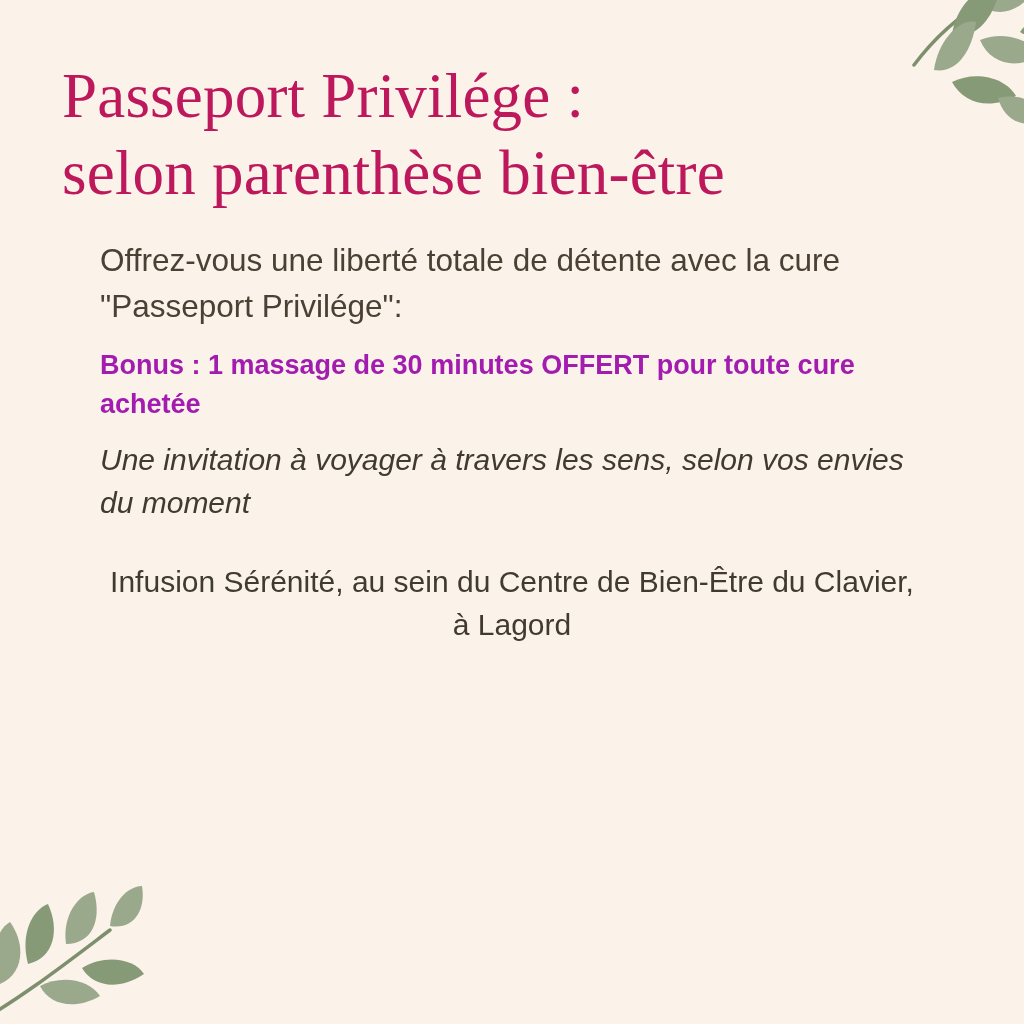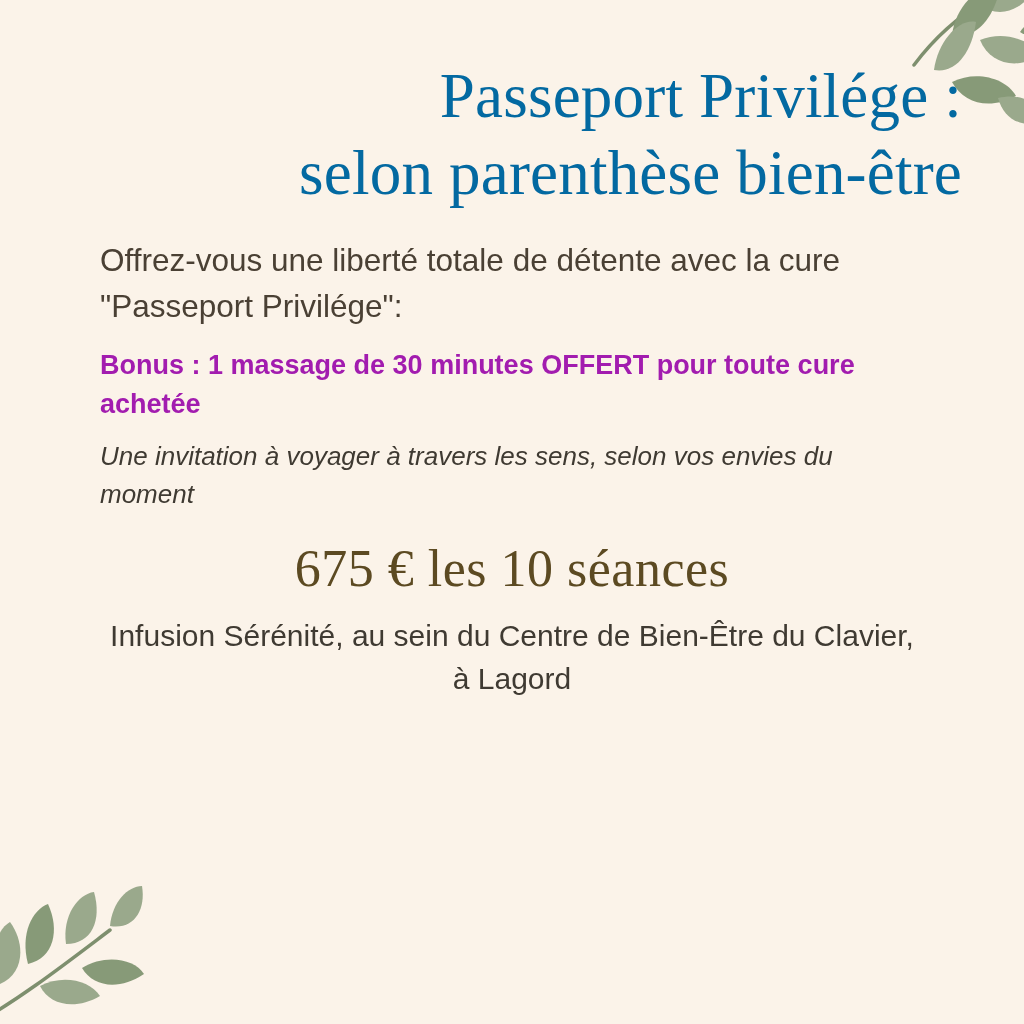--- a/index.html
+++ b/index.html
@@ -44,22 +44,22 @@
   
   .content {
     position: relative;
     z-index: 2;
     padding: 58px 62px 0 62px;
     box-sizing: border-box;
   }
 
   .title {
     font-family: "Liberation Serif", serif;
-    color: #0369a1;
-    text-align: right;
+    color: #be185d;
+    text-align: left;
     font-size: 63px;
     line-height: 1.22;
     font-weight: 400;
     letter-spacing: 0.2px;
     margin: 0 0 26px 0;
   }
   .title .line {
     display: block;
     white-space: nowrap;
   }
@@ -101,23 +101,23 @@
     font-weight: bold;
     font-size: 27px;
     line-height: 1.45;
     margin: 0 0 14px 0;
     padding: 0 30px 0 38px;
   }
 
   .tagline {
     color: #3f3a32;
     font-style: italic;
-    font-size: 26px;
+    font-size: 30px;
     line-height: 1.45;
-    margin: 0 0 26px 0;
+    margin: 0 0 36px 0;
     padding: 0 30px 0 38px;
   }
 
   .price {
     font-family: "Liberation Serif", serif;
     color: #5c4a22;
     text-align: center;
     font-size: 52px;
     line-height: 1.15;
     margin: 0 0 14px 0;
@@ -171,18 +171,17 @@
       <span class="line line2">selon parenthèse bien-être</span>
     </h1>
 
     <p class="intro">Offrez-vous une liberté totale de détente avec la cure "Passeport Privilége":</p>
 
 
     <p class="bonus">Bonus : 1 massage de 30 minutes OFFERT pour toute cure achetée</p>
 
     <p class="tagline">Une invitation à voyager à travers les sens, selon vos envies du moment</p>
 
-    <p class="price">675 € les 10 séances</p>
 
     <p class="footer">Infusion Sérénité, au sein du Centre de Bien-Être du Clavier, à Lagord</p>
 
   </div>
 </div>
 
 </body></html>

